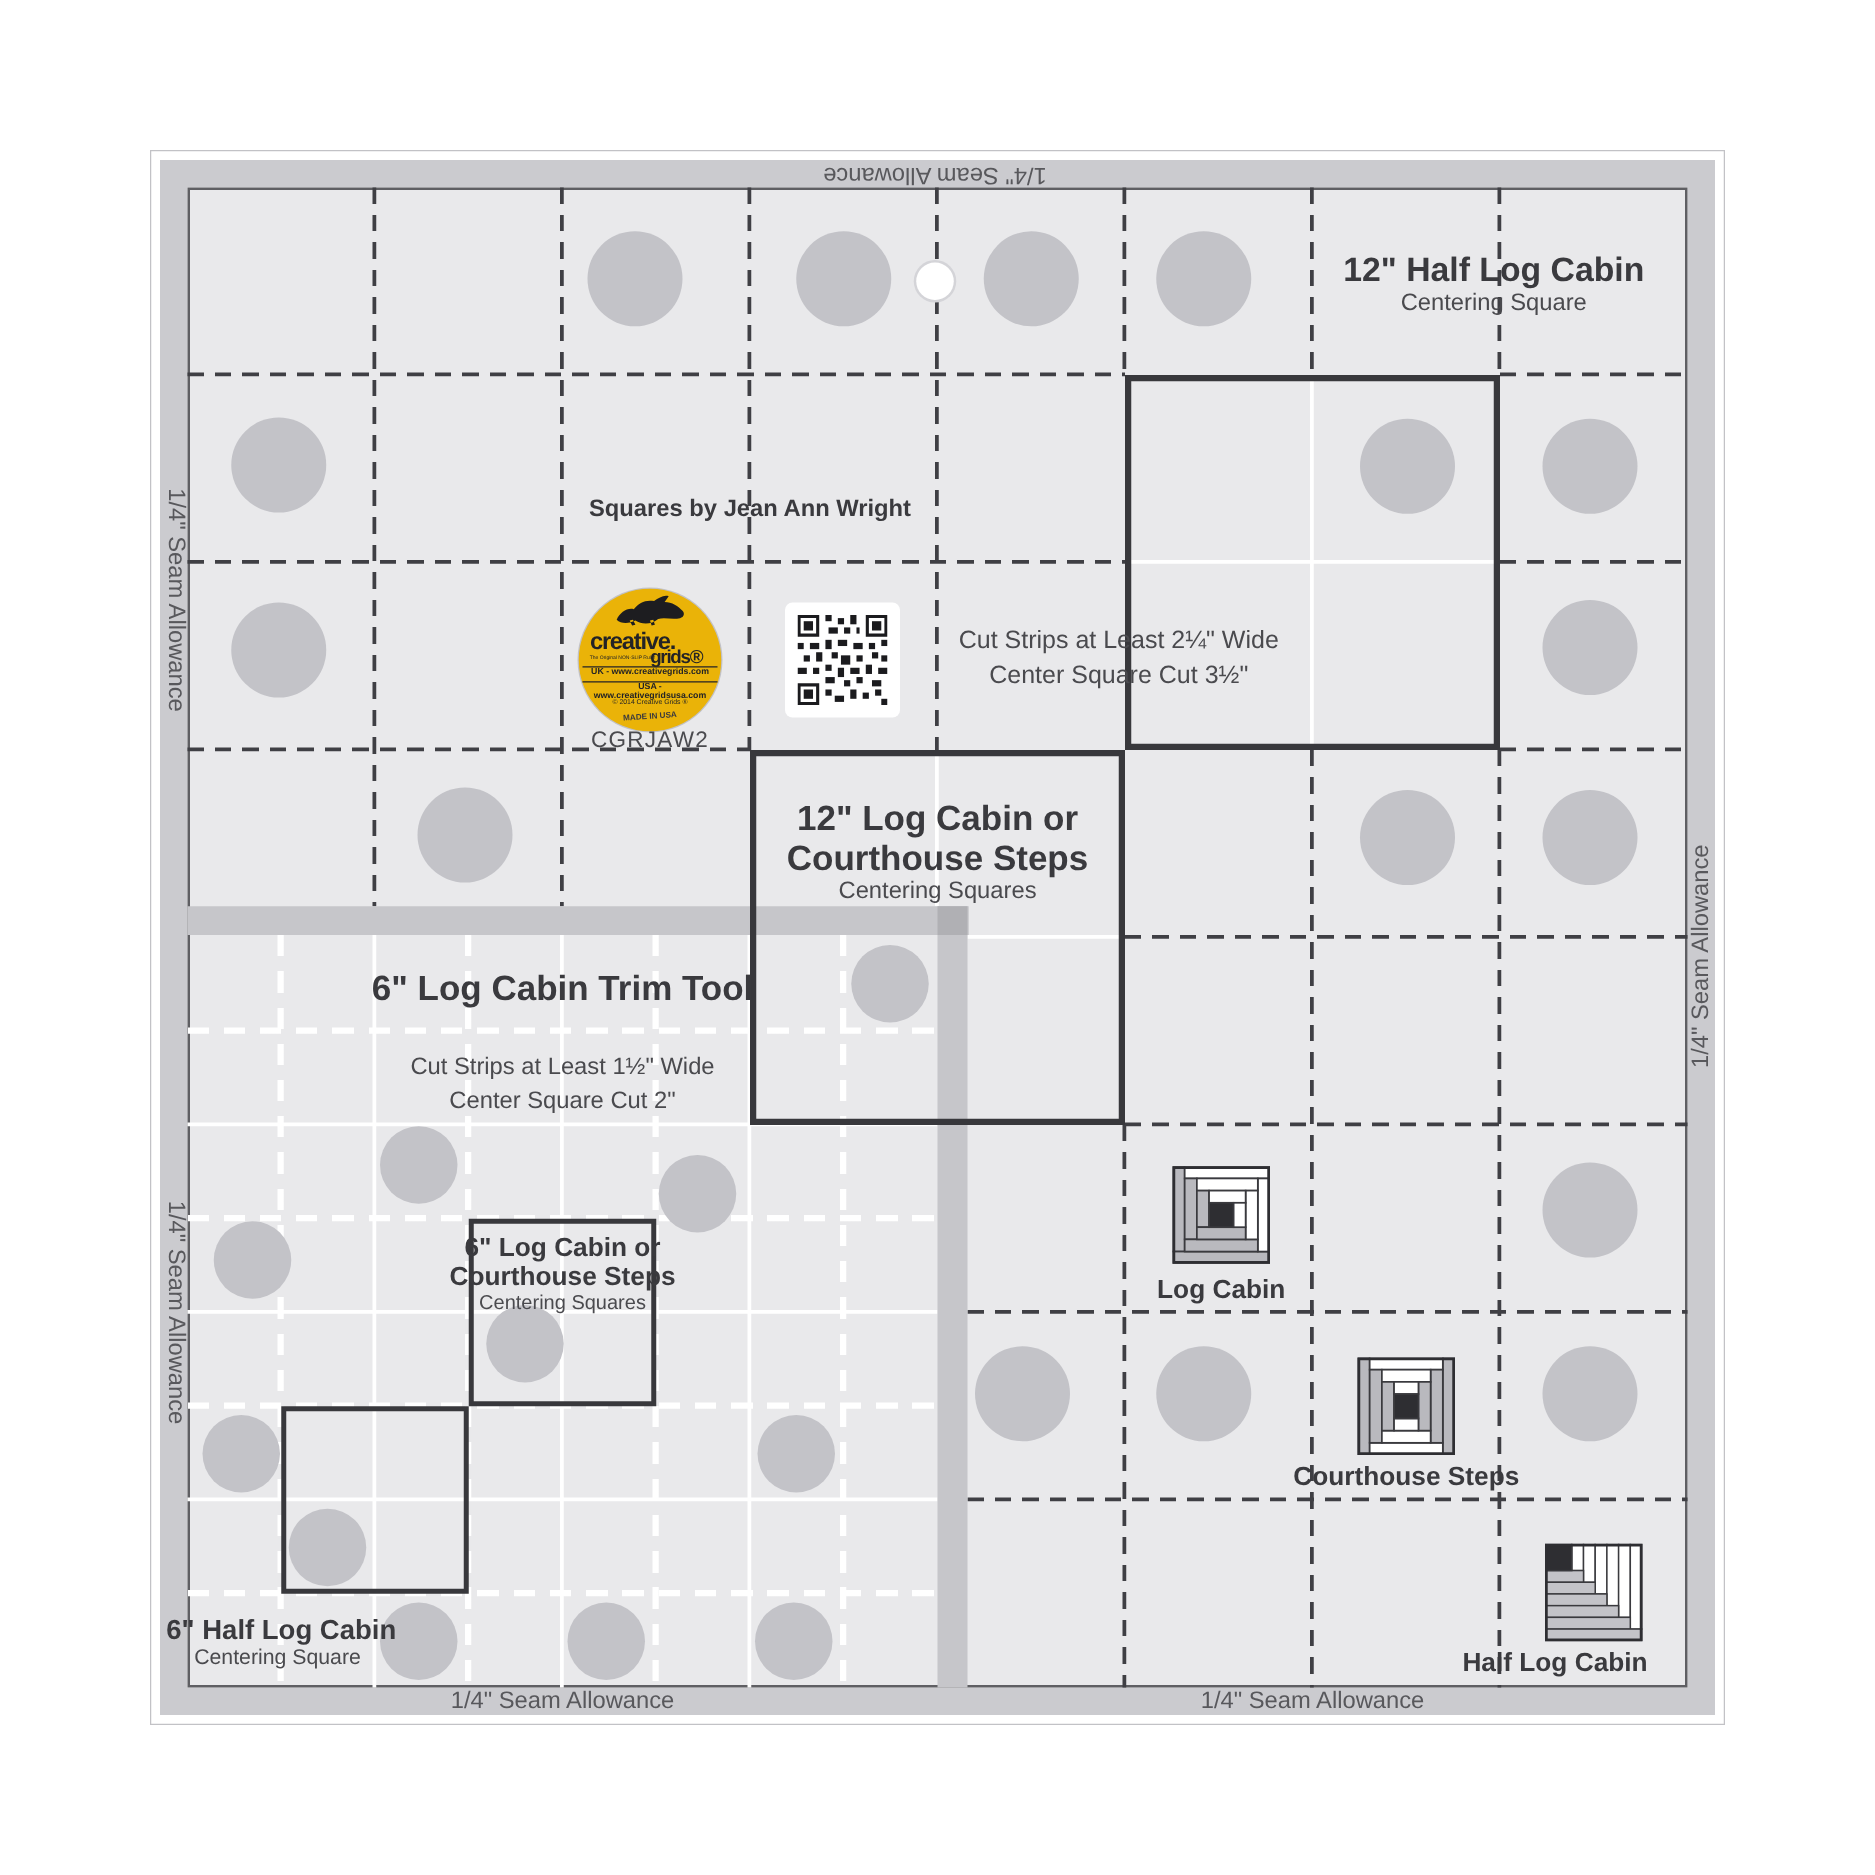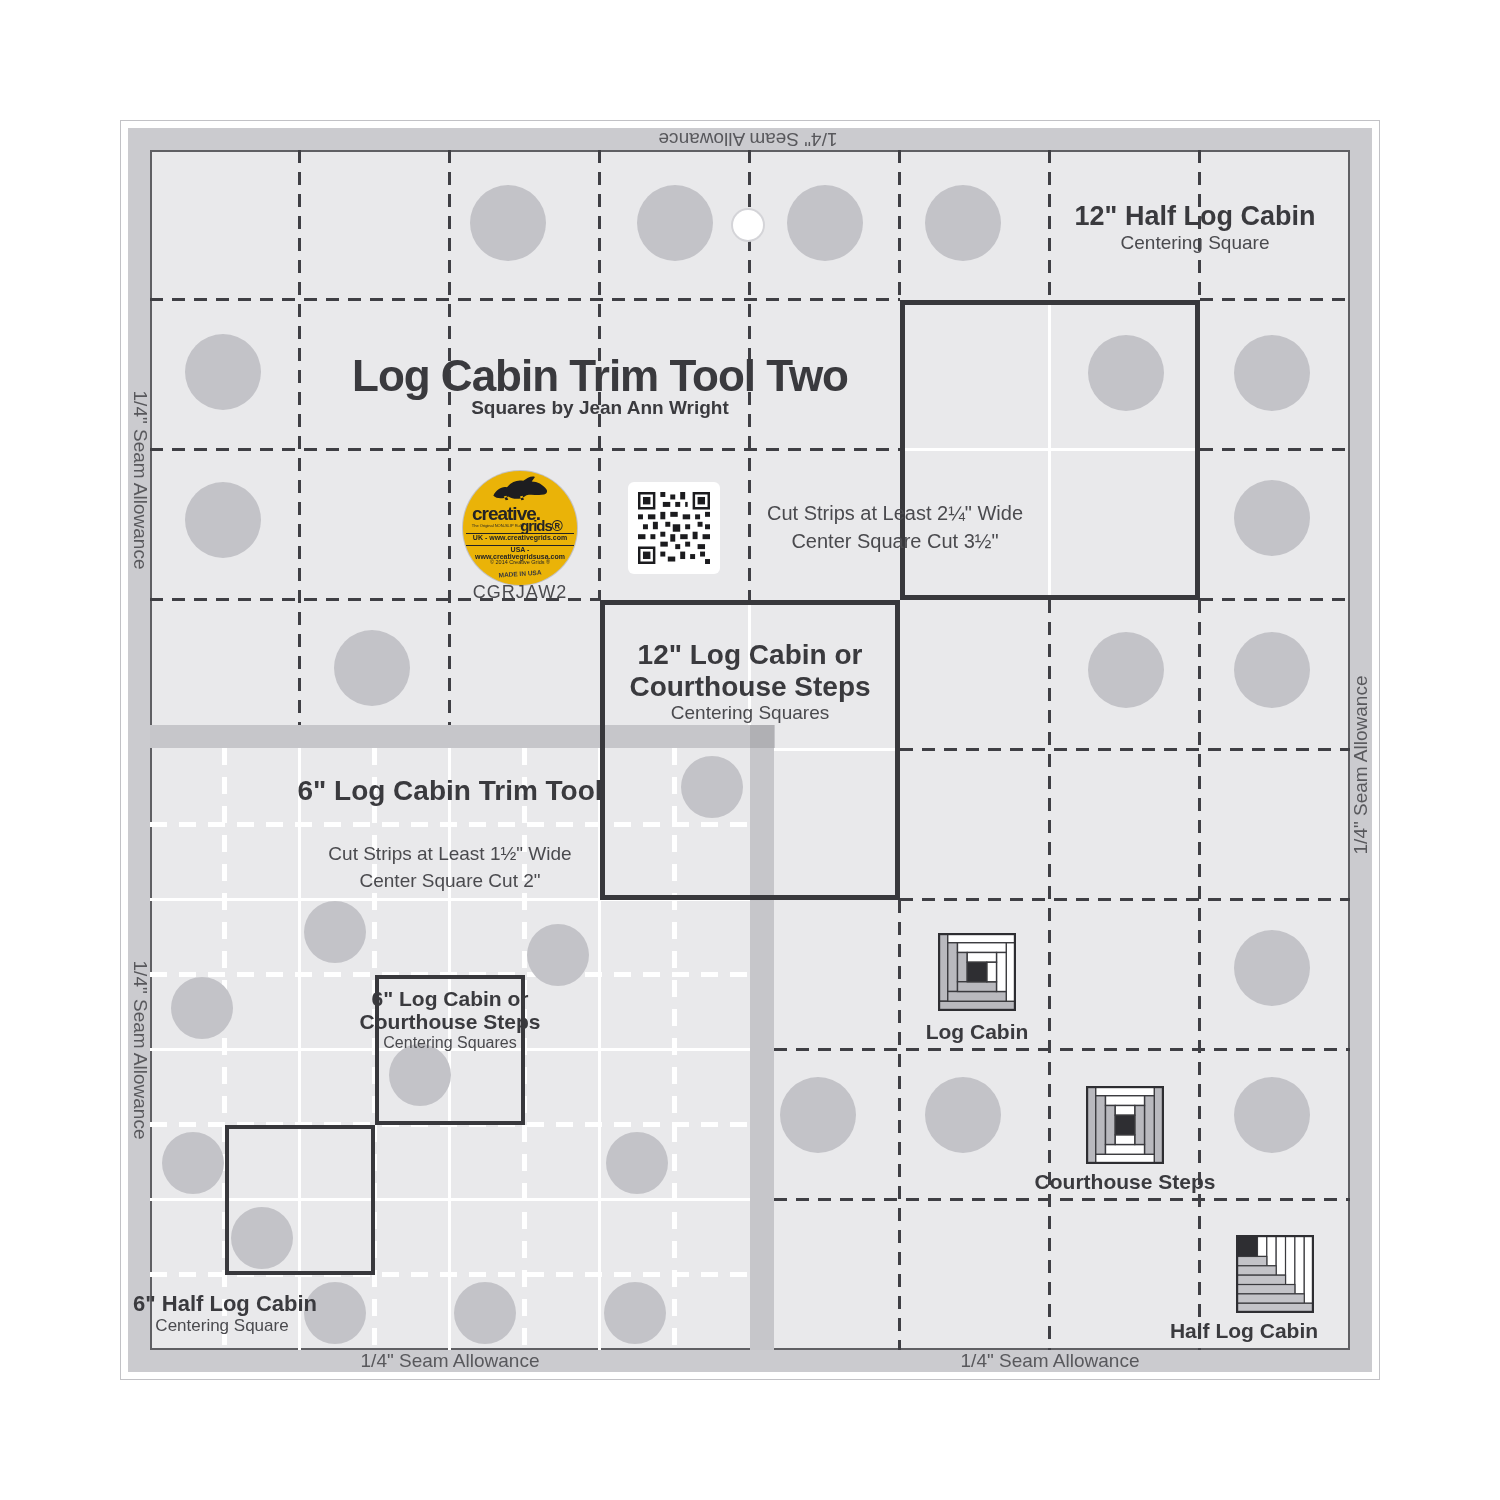--- a/index.html
+++ b/index.html
@@ -200,21 +200,20 @@
         <rect x="9" y="24" width="2" height="2"></rect>
           <rect x="12" y="26" width="3" height="2"></rect>
           <rect x="17" y="24" width="2" height="3"></rect>
         <rect x="21" y="25" width="2" height="2"></rect>
           <rect x="25" y="24" width="2" height="2"></rect>
           <rect x="27" y="27" width="2" height="2"></rect>
       </g>
     </svg>
   </div>
 
-  <div class="t title" style="left:600px;top:376px;">Log Cabin Trim Tool Two</div>
   <div class="t subtitle" style="left:600px;top:408px;font-size:19px;">Squares by Jean Ann Wright</div>
 
   <div class="t h1" style="left:1195px;top:216px;font-size:27px;">12" Half Log Cabin</div>
   <div class="t sub" style="left:1195px;top:243px;">Centering Square</div>
 
   <div class="t cut" style="left:895px;top:513px;">Cut Strips at Least 2¼" Wide</div>
   <div class="t cut" style="left:895px;top:541px;">Center Square Cut 3½"</div>
 
   <div class="t h1" style="left:750px;top:655px;">12" Log Cabin or</div>
   <div class="t h1" style="left:750px;top:687px;">Courthouse Steps</div>

